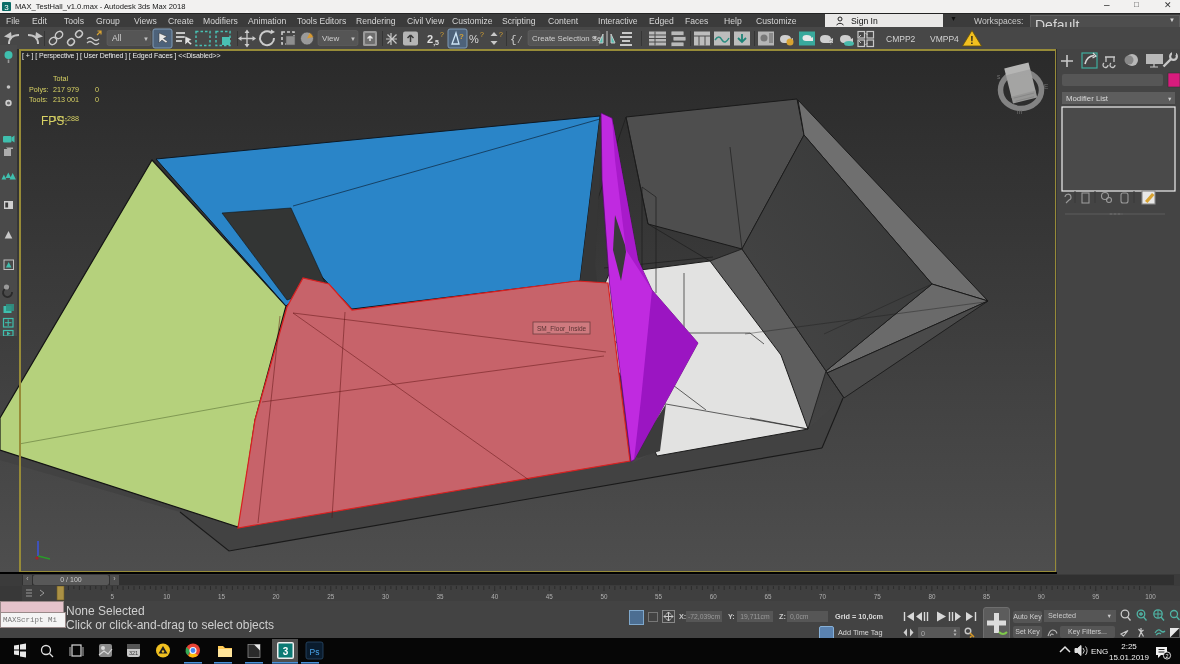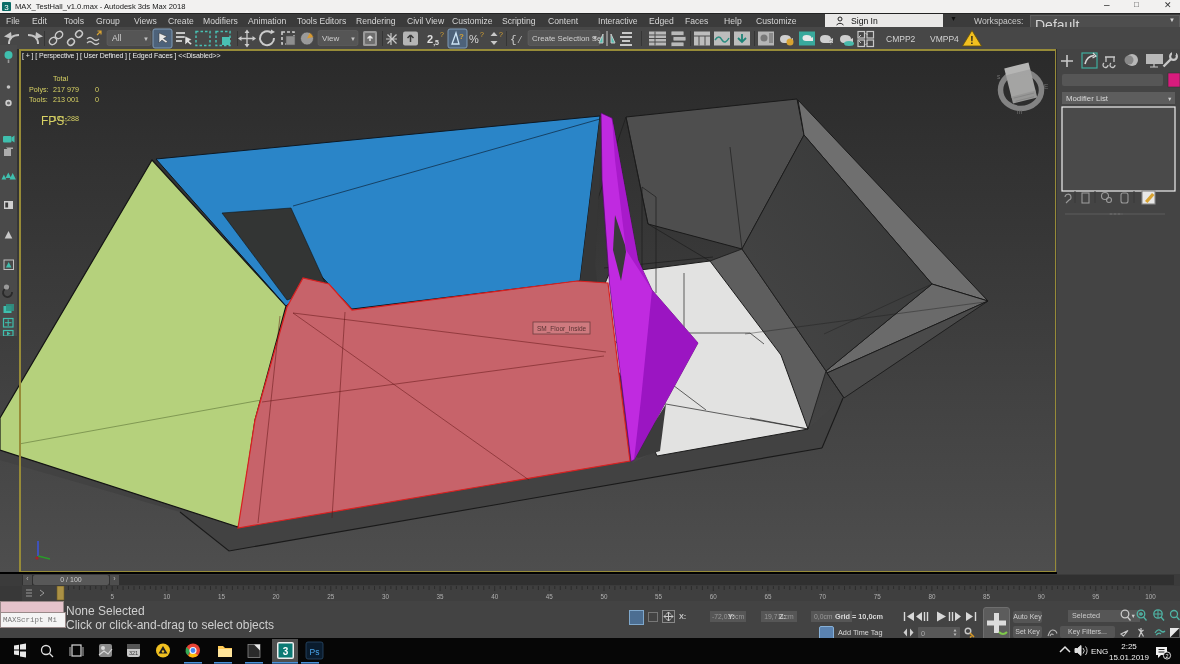--- a/index.html
+++ b/index.html
@@ -10,21 +10,21 @@
 .mi{position:absolute;top:2px;}
 #toolbar{left:0;top:27px;width:1180px;height:22px;background:#474747;}
 #vp{left:0;top:49px;width:1057px;height:523px;background:linear-gradient(#2a2a2a,#4e4e4e);}
 #cmdpanel{left:1057px;top:49px;width:123px;height:525px;background:#444444;}
 #sliderrow{left:0;top:574px;width:1180px;height:12px;background:#3b3b3b;}
 #rulerrow{left:0;top:586px;width:1180px;height:15px;background:#3f3f3f;}
 #statusbar{left:0;top:601px;width:1180px;height:37px;background:#434343;}
 #taskbar{left:0;top:638px;width:1180px;height:26px;background:#060606;}
 .ybord{background:#978b38;}
 .txt{position:absolute;white-space:nowrap;text-align:right;}
-.fld{position:absolute;background:#565656;border-radius:0;color:#9a9a9a;margin-left:24px;}
+.fld{position:absolute;background:#565656;border-radius:0;color:#9a9a9a;}
 .btn{position:absolute;background:#555555;border-radius:2px;color:#cfcfcf;}
 </style>
 </head>
 <body>
 <div id="titlebar" class="a">
  <svg class="a" style="left:2px;top:2px" width="9" height="9">
       <rect x="0" y="0" width="9" height="9" rx="1" fill="#0a6b66"></rect>
       <text x="4.5" y="7.5" font-size="8" fill="#fff" text-anchor="middle" font-family="Liberation Sans">3</text>
     </svg>
  <span class="txt" style="left:15px;top:2px;font-size:7.6px">MAX_TestHall_v1.0.max - Autodesk 3ds Max 2018</span>

